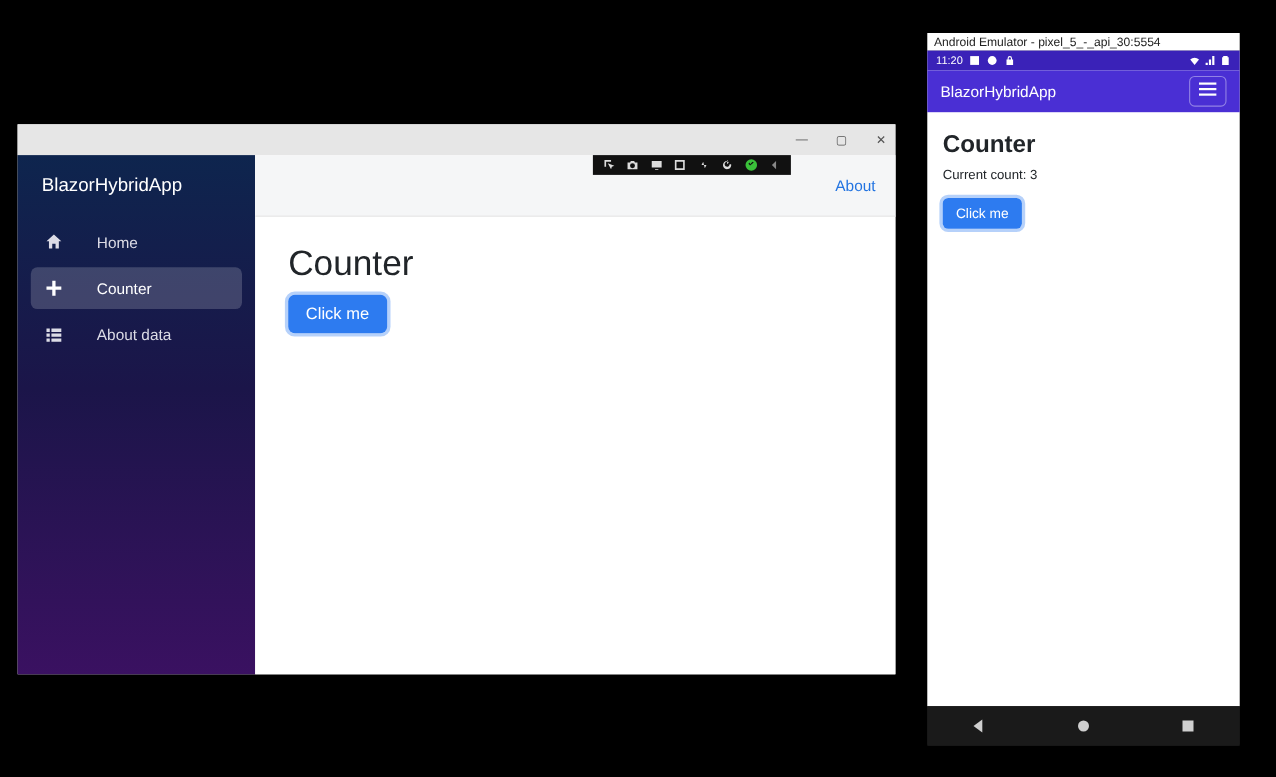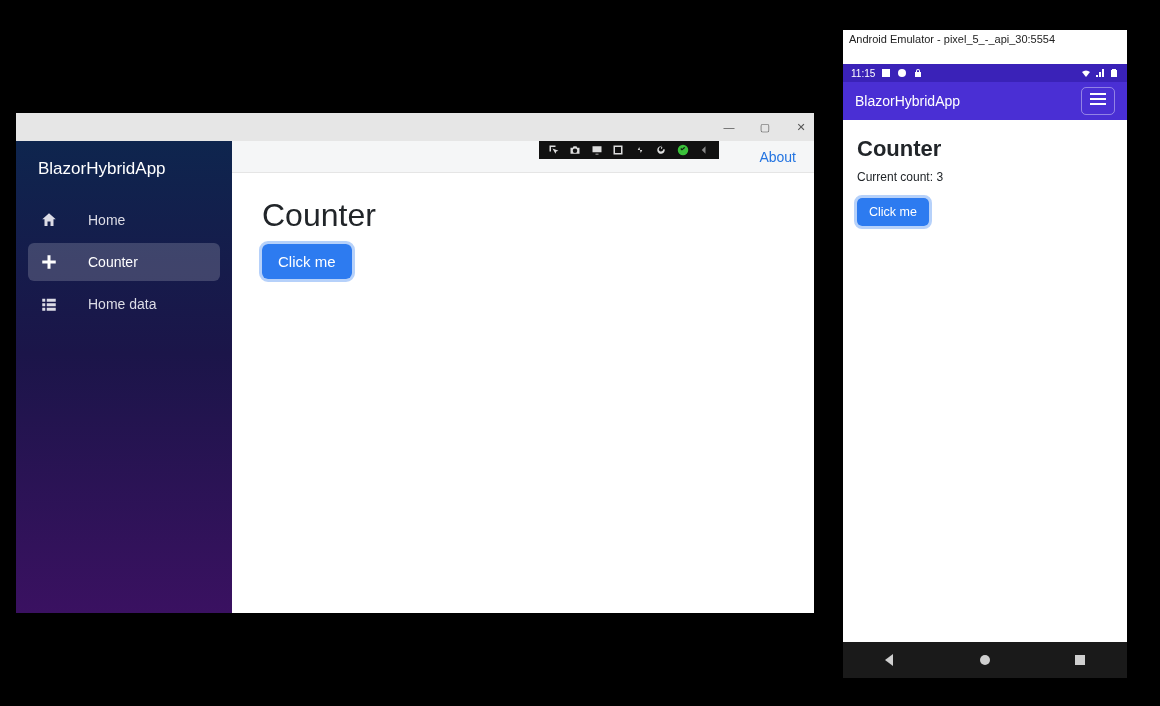--- a/index.html
+++ b/index.html
@@ -72,21 +72,21 @@
 
   .content {
     flex: 1;
     background: #fff;
     display: flex;
     flex-direction: column;
     min-width: 0;
     position: relative;
   }
   .content-top {
-    height: 32px;
+    height: 56px;
     background: #f5f6f7;
     border-bottom: 1px solid #e5e5e5;
     display: flex;
     align-items: center;
     justify-content: flex-end;
     padding: 0 18px;
   }
   .about-link { color: #2374e1; font-size: 14px; cursor: pointer; }
 
   .page { padding: 24px 30px; color: #212529; }
@@ -127,21 +127,21 @@
     left: 843px;
     top: 30px;
     width: 284px;
     height: 648px;
     background: #1a1a1a;
     border-radius: 2px;
     display: flex;
     flex-direction: column;
   }
   .emu-title {
-    height: 34px;
+    height: 16px;
     background: #fff;
     color: #222;
     font-size: 11px;
     padding: 1px 6px;
     line-height: 16px;
   }
   .emu-screen {
     flex: 1;
     background: #fff;
     display: flex;
@@ -238,21 +238,21 @@
           </span>
           <span>Counter</span>
         </div>
 
         <div class="nav-item">
           <span class="nav-icon">
             <svg viewBox="0 0 24 24">
                 <path d="M3 5h4v4H3zM9 5h12v4H9zM3 11h4v4H3zM9 11h12v4H9zM3 17h4v4H3zM9 17h12v4H9z"></path>
               </svg>
           </span>
-          <span>Home data</span>
+          <span>About data</span>
         </div>
 
       </nav>
     </aside>
 
     <main class="content">
       <div class="content-top">
         <span class="about-link">About</span>
       </div>
 
@@ -307,21 +307,21 @@
     </main>
   </div>
 </div>
 
 <div class="emu">
   <div class="emu-title">Android Emulator - pixel_5_-_api_30:5554</div>
   <div class="emu-screen">
 
     <div class="statusbar">
       <div class="sb-left">
-        <span>11:15</span>
+        <span>11:20</span>
         <span class="sb-ico"><svg viewBox="0 0 10 10">
               <rect x="1" y="1" width="8" height="8"></rect>
             </svg></span>
         <span class="sb-ico"><svg viewBox="0 0 10 10">
               <circle cx="5" cy="5" r="4"></circle>
             </svg></span>
         <span class="sb-ico"><svg viewBox="0 0 10 10">
               <path d="M3 4V3a2 2 0 014 0v1h1v5H2V4zM4 4h2V3a1 1 0 00-2 0z"></path>
             </svg></span>
       </div>

